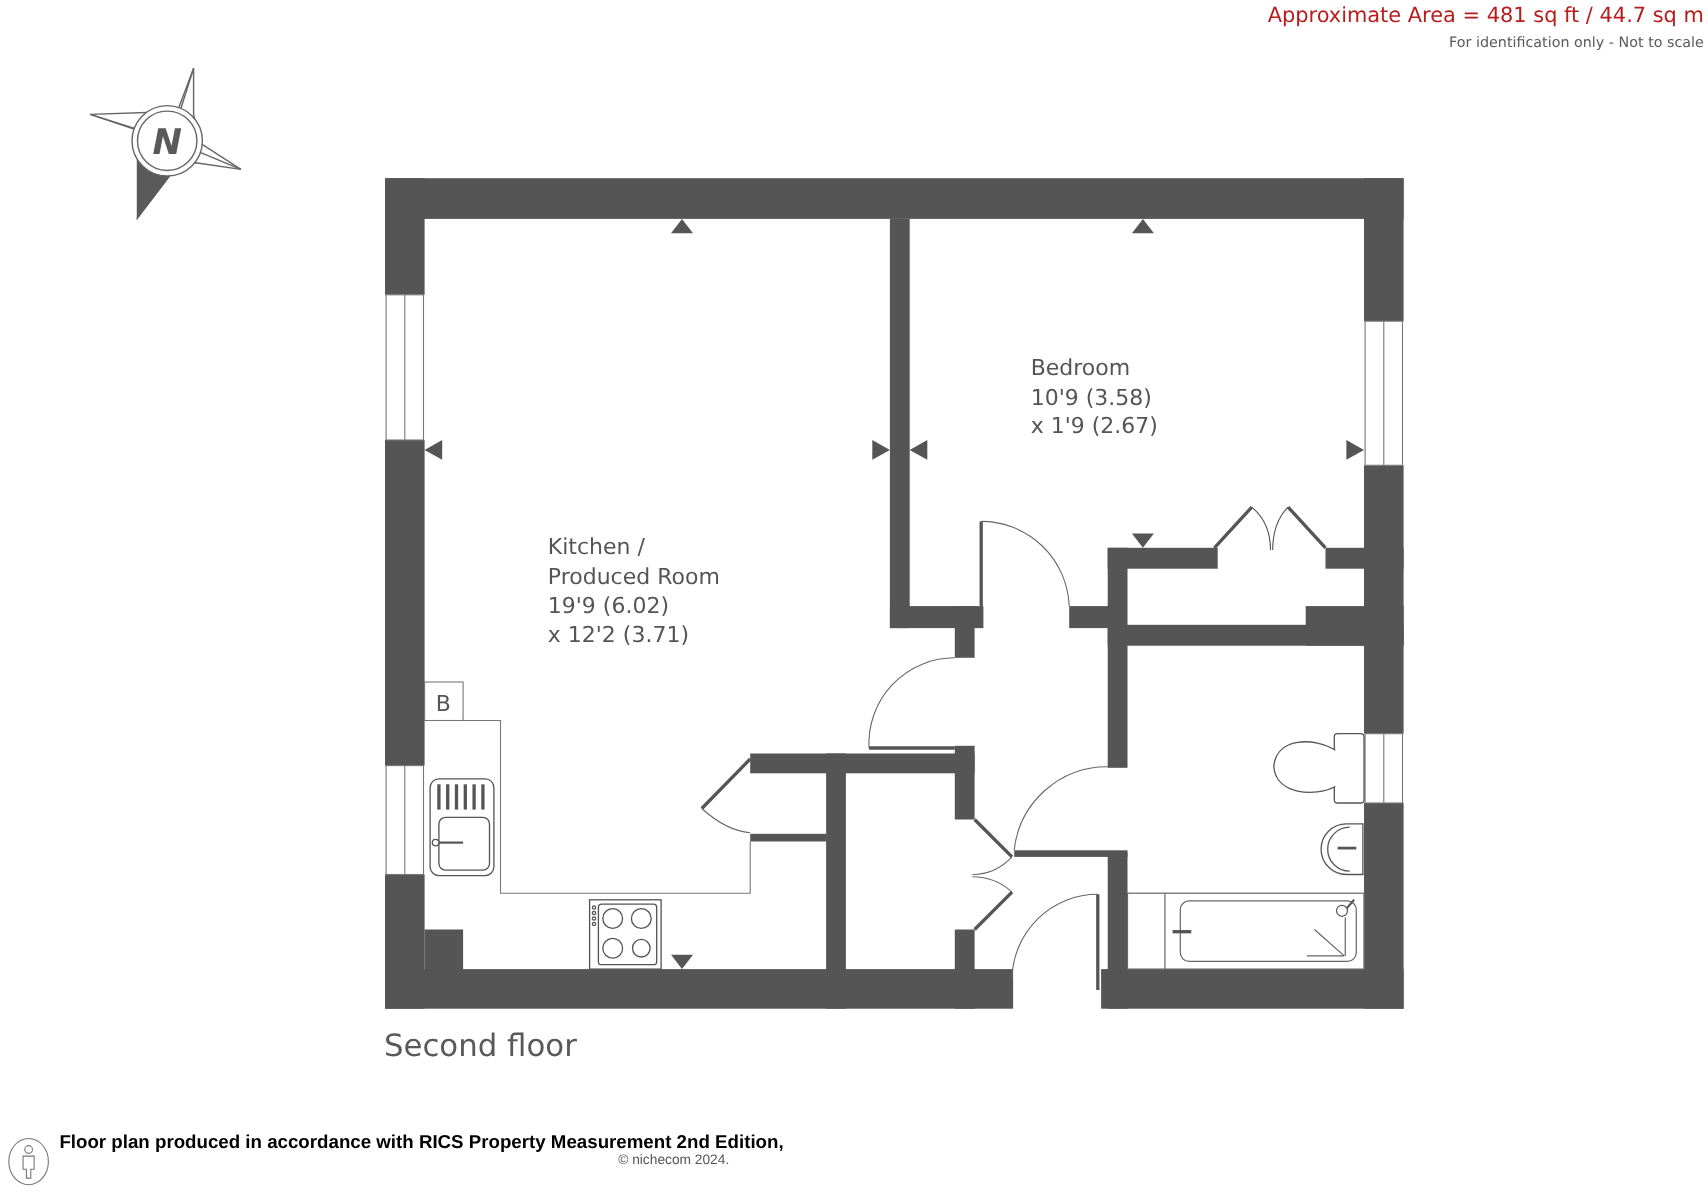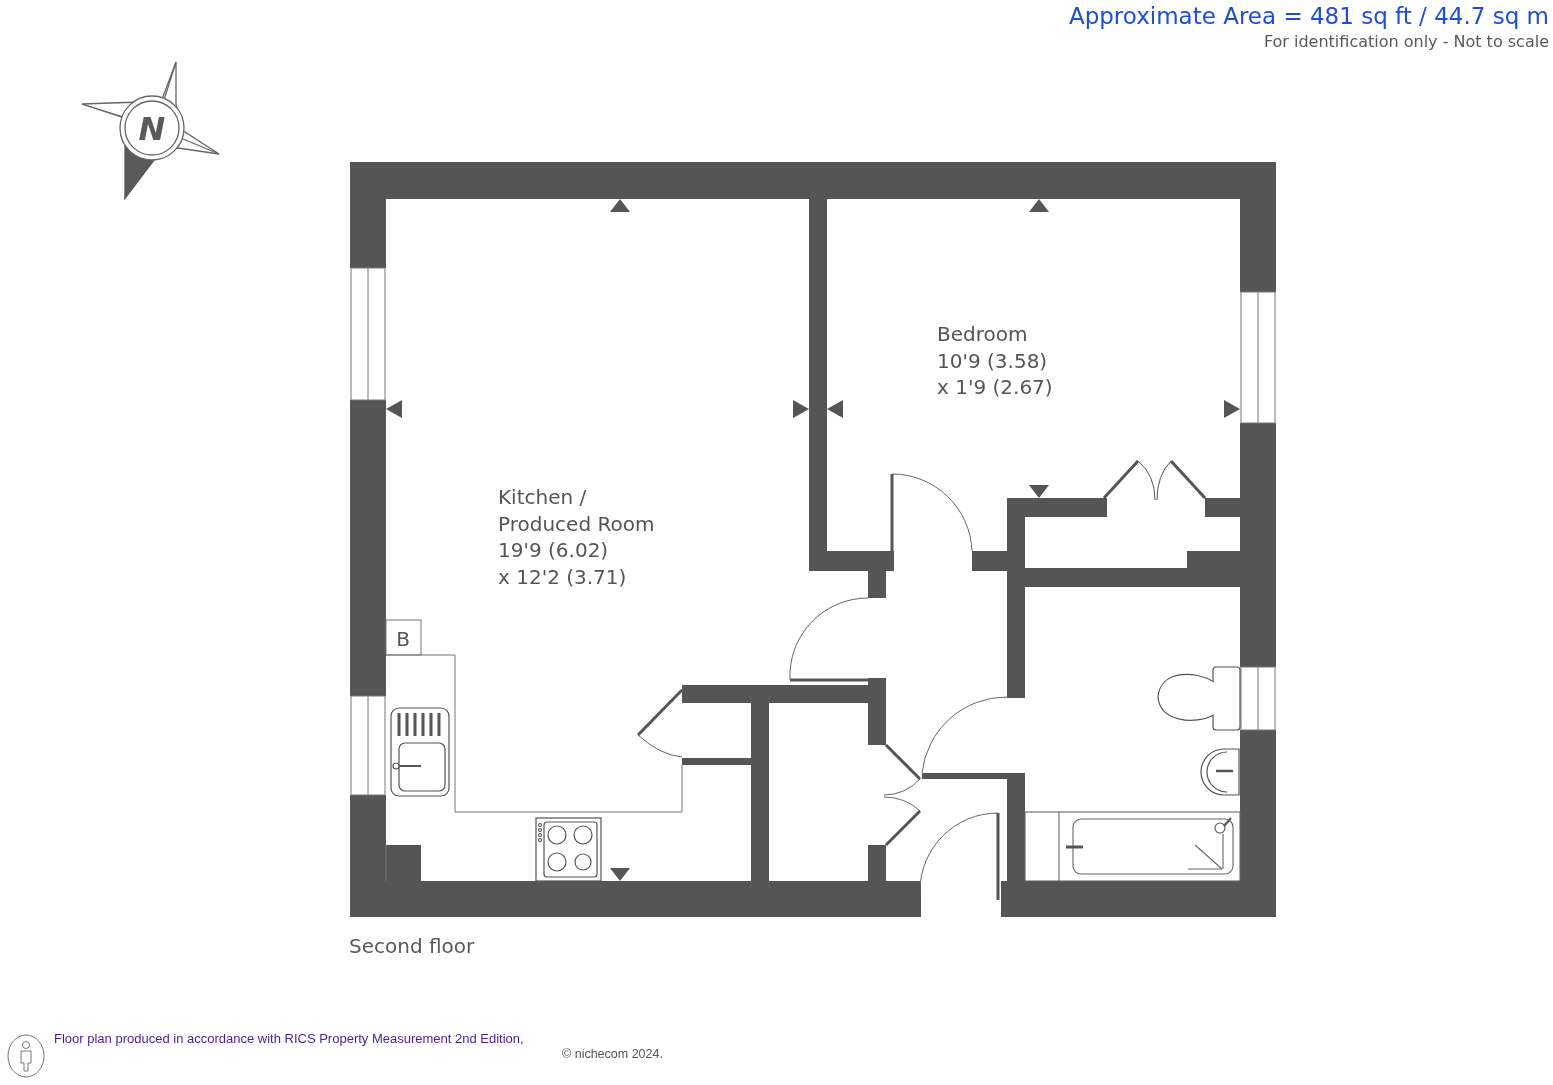--- a/index.html
+++ b/index.html
@@ -1,24 +1,24 @@
 <!DOCTYPE html>
 <html><head>
 <meta charset="utf-8">
 <style>
   html, body { margin: 0; padding: 0; background: #ffffff; }
   body { width: 1553px; height: 1085px; position: relative; overflow: hidden; font-family: "DejaVu Sans", sans-serif; color: #555555; }
-  .area-title { position: absolute; right: 4px; top: 3px; font-size: 23px; color: #1d4ed8; white-space: nowrap; margin-left: 35px; }
-  .area-note { position: absolute; right: 4px; top: 32px; font-size: 16px; color: #595959; white-space: nowrap; }
+  .area-title { position: absolute; right: 4px; top: 3px; font-size: 19px; color: #b91c1c; white-space: nowrap; margin-left: 35px; }
+  .area-note { position: absolute; right: 4px; top: 32px; font-size: 13px; color: #595959; white-space: nowrap; }
   .plan { position: absolute; left: 0; top: 0; }
-  .floor-label { position: absolute; left: 349px; top: 934px; font-size: 20px; color: #595959; }
+  .floor-label { position: absolute; left: 349px; top: 934px; font-size: 28px; color: #595959; }
   .room-label { position: absolute; font-size: 20px; line-height: 26.5px; color: #555555; white-space: nowrap; }
   .room-label span { display: block; }
   .boiler { position: absolute; left: 386px; top: 622px; width: 34px; height: 34px; font-size: 20px; text-align: center; line-height: 34px; color: #555; }
-  .footer { position: absolute; left: 54px; top: 1031px; font-family: "Liberation Sans", sans-serif; font-size: 13px; line-height: 16.5px; color: #4c1d95; }
+  .footer { position: absolute; left: 54px; top: 1031px; font-family: "Liberation Sans", sans-serif; font-size: 17px; line-height: 16.5px; color: #000000; font-weight: bold; }
   .footer span { display: block; white-space: nowrap; }
   .copyright { position: absolute; left: 562px; top: 1047px; font-family: "Liberation Sans", sans-serif; font-size: 12.5px; color: #555; white-space: nowrap; text-align: center; }
   .rics-icon { position: absolute; left: 6px; top: 1033px; }
 </style>
 </head>
 <body>
 
 <div class="area-title">Approximate Area = 481 sq ft / 44.7 sq m</div>
 <div class="area-note">For identification only - Not to scale</div>
 

